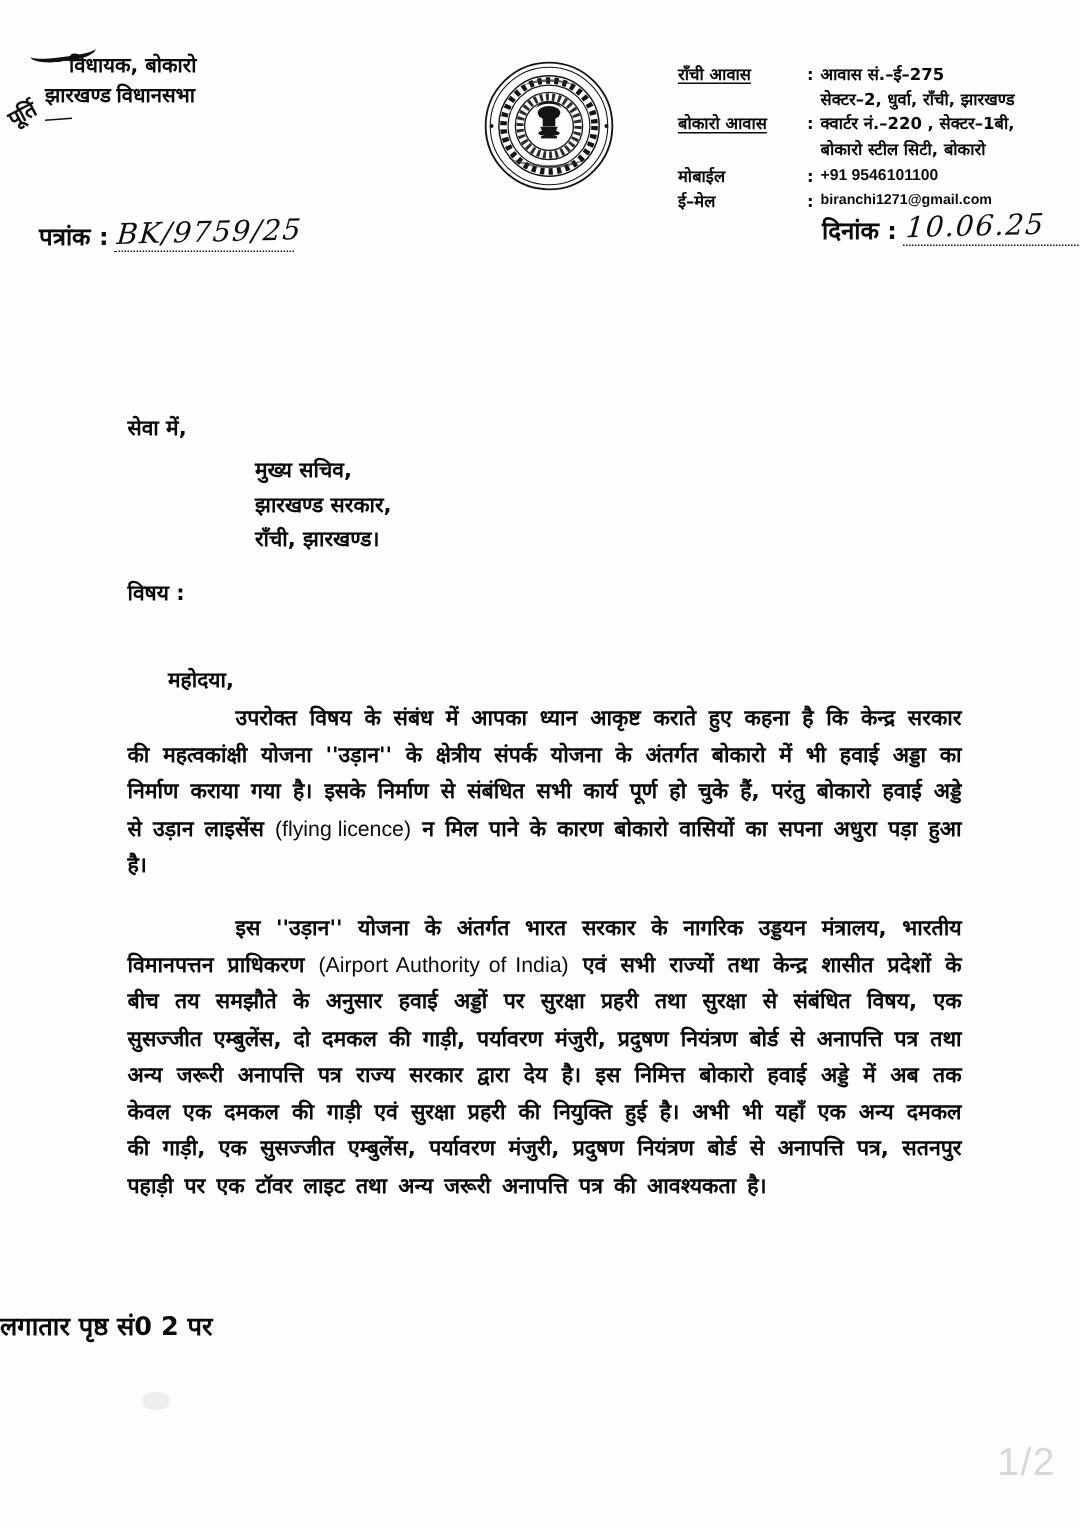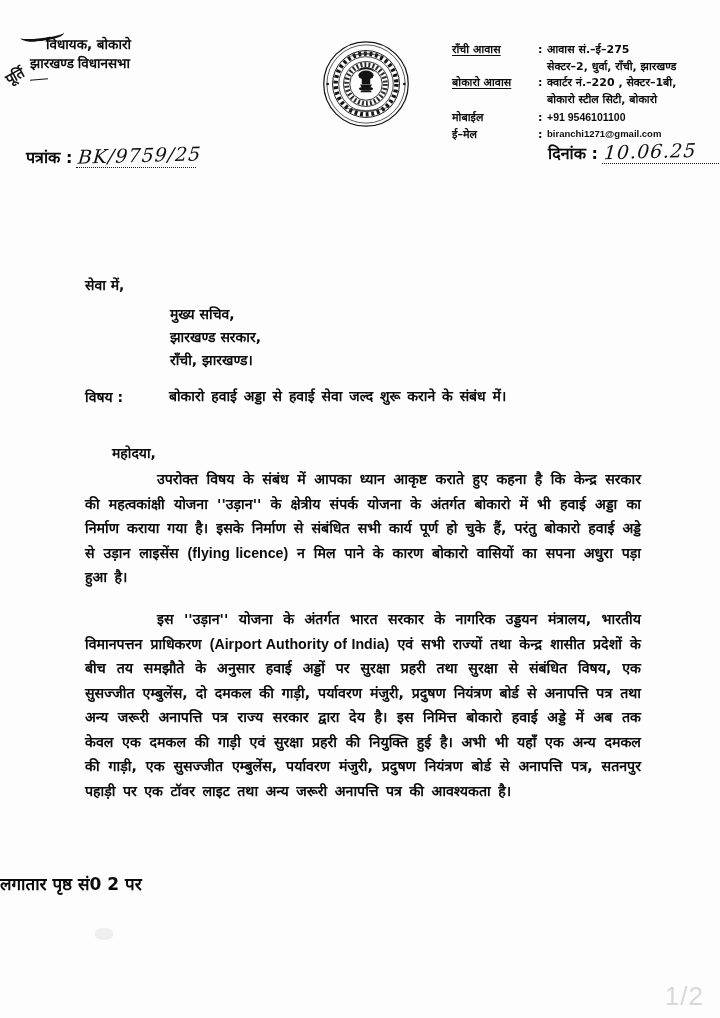--- a/index.html
+++ b/index.html
@@ -248,38 +248,38 @@
     line-height: 1.73;
     text-align: justify;
     text-justify: inter-word;
     word-spacing: 2.5px;
     text-indent: 72px;
   }
   .para-1 { top: 192px; }
   .para-2 { top: 332px; }
   .para .latin {
     font-family: "Liberation Sans", sans-serif;
-    font-weight: 700;
+    font-weight: 400;
     word-spacing: normal;
   }
 
   .continuation {
     position: absolute;
     left: 0;
     top: 872px;
     width: 660px;
     font-family: "DejaVu Sans", sans-serif;
     font-size: 17px;
     font-weight: 700;
   }
 
   .page-marker {
     position: absolute;
     right: 16px;
-    bottom: 6px;
+    bottom: 28px;
     font-family: "Liberation Sans", sans-serif;
     font-size: 26px;
     color: #d8d8d8;
     letter-spacing: 1px;
   }
 
   .smudge {
     position: absolute;
     left: 95px;
     top: 928px;
@@ -398,21 +398,20 @@
     <div class="seva">सेवा में,</div>
 
     <div class="addressee">
       <div>मुख्य सचिव,</div>
       <div>झारखण्ड सरकार,</div>
       <div>राँची, झारखण्ड।</div>
     </div>
 
     <div class="subject">
       <span class="subject-label">विषय :</span>
-      <span class="subject-text">बोकारो हवाई अड्डा से हवाई सेवा जल्द शुरू कराने के संबंध में।</span>
     </div>
 
     <div class="salutation">महोदया,</div>
 
     <div class="para para-1">
       <span>उपरोक्त विषय के संबंध में आपका ध्यान आकृष्ट कराते हुए कहना है कि केन्द्र सरकार की महत्वकांक्षी योजना ''उड़ान'' के क्षेत्रीय संपर्क योजना के अंतर्गत बोकारो में भी हवाई अड्डा का निर्माण कराया गया है। इसके निर्माण से संबंधित सभी कार्य पूर्ण हो चुके हैं, परंतु बोकारो हवाई अड्डे से उड़ान लाइसेंस </span>
       <span class="latin">(flying licence)</span>
       <span> न मिल पाने के कारण बोकारो वासियों का सपना अधुरा पड़ा हुआ है।</span>
     </div>
 

